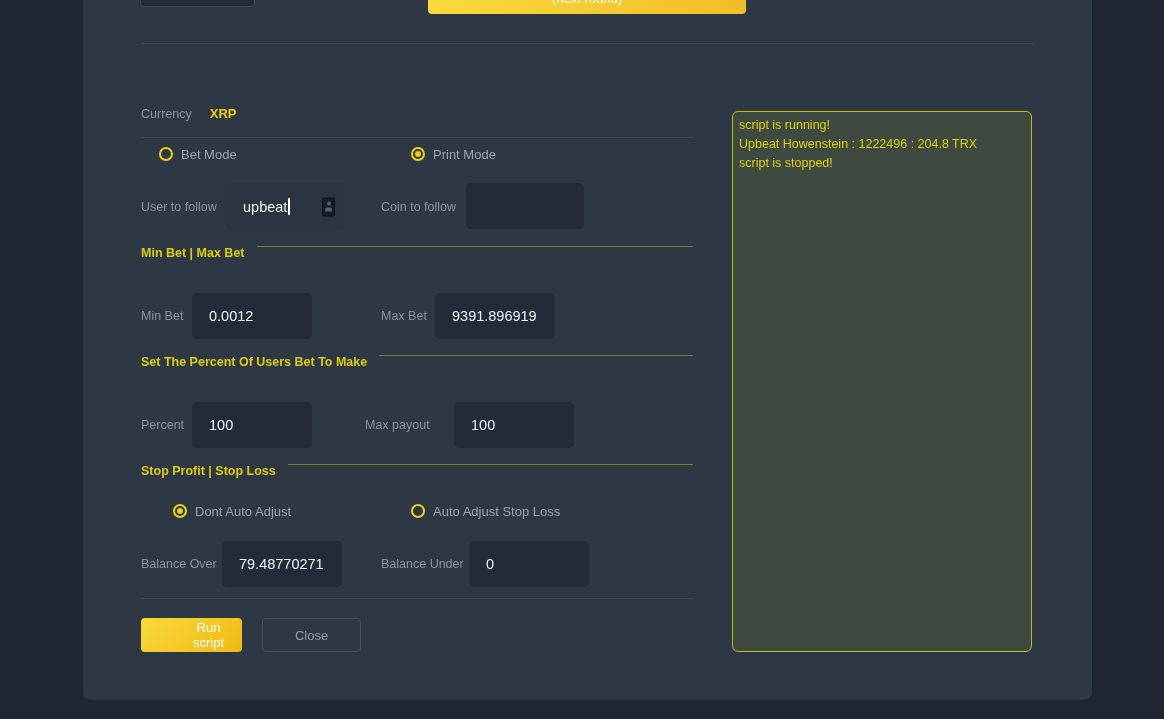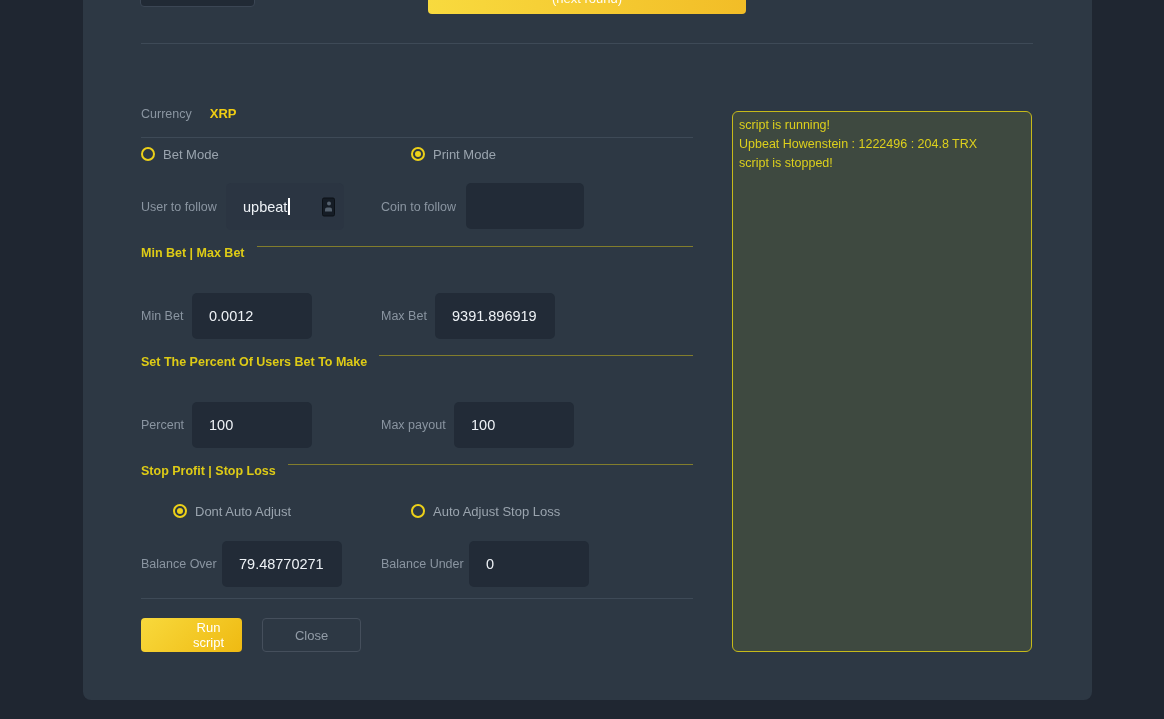--- a/index.html
+++ b/index.html
@@ -116,21 +116,21 @@
   <div class="divider" id="divider-top"></div>
 
 
   <div class="currency-row">
     <span class="field-label">Currency</span>
     <span class="currency-value">XRP</span>
   </div>
 
   <div class="divider" id="divider-mode"></div>
 
-  <div class="radio-opt" style="left:58px; top:146px;">
+  <div class="radio-opt" style="left:76px; top:146px;">
     <span class="radio"></span>
     <span class="radio-label">Bet Mode</span>
   </div>
   <div class="radio-opt" style="left:328px; top:146px;">
     <span class="radio selected"></span>
     <span class="radio-label">Print Mode</span>
   </div>
 
   <div class="abs-label" style="left:58px; top:183px; height:47px;">User to follow</div>
   <div class="input-wrap" style="left:143px; top:183px; width:118px; height:47px;">
@@ -157,21 +157,21 @@
   </div>
 
   <div class="section-header" style="top:355px;">
     <span class="section-title">Set The Percent Of Users Bet To Make</span>
     <span class="section-line"></span>
   </div>
   <div class="abs-label" style="left:58px; top:402px; height:46px;">Percent</div>
   <div class="input-wrap" style="left:109px; top:402px; width:120px; height:46px;">
     <input type="text" readonly="" value="100" style="">
   </div>
-  <div class="abs-label" style="left:298px; top:402px; height:46px;">Max payout</div>
+  <div class="abs-label" style="left:282px; top:402px; height:46px;">Max payout</div>
   <div class="input-wrap" style="left:371px; top:402px; width:120px; height:46px;">
     <input type="text" readonly="" value="100" style="">
   </div>
 
   <div class="section-header" style="top:464px;">
     <span class="section-title">Stop Profit | Stop Loss</span>
     <span class="section-line"></span>
   </div>
   <div class="radio-opt" style="left:58px; top:503px;padding-left:32px;">
     <span class="radio selected"></span>

